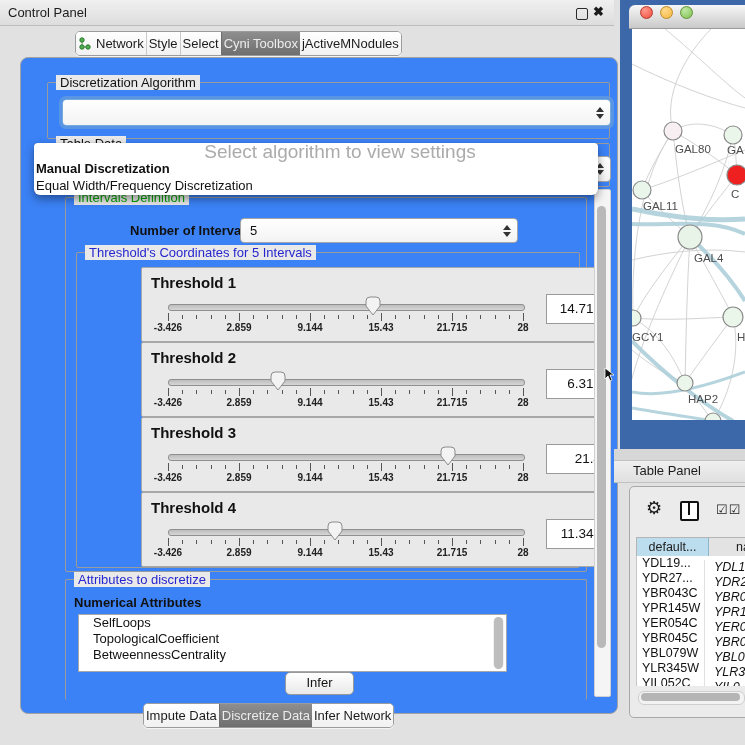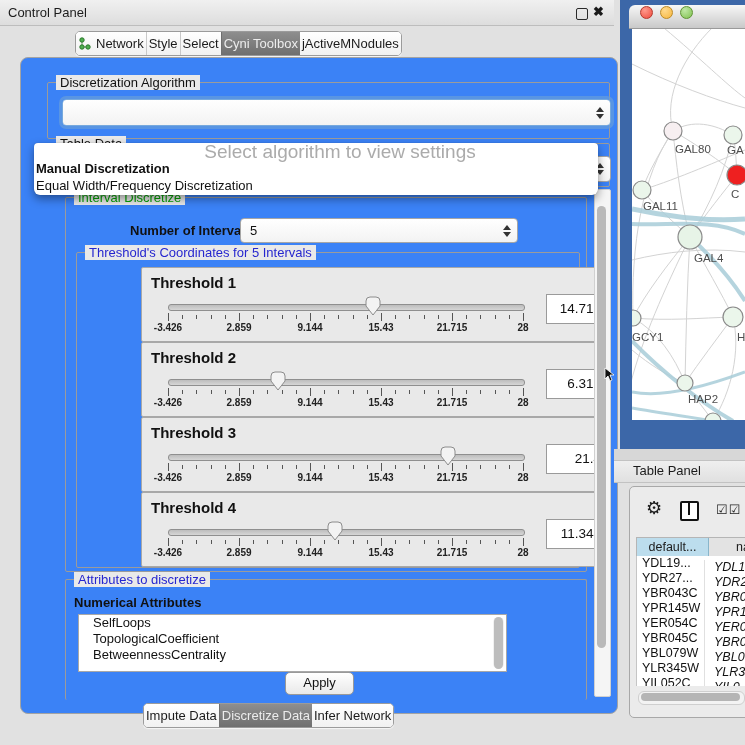--- a/index.html
+++ b/index.html
@@ -164,21 +164,21 @@
       <div class="combo" style="left:14px;top:12px;width:538px;height:24px;">
         <span>galFiltered.sif default node</span>
         <span class="stepper">
             <i class="step-up"></i>
             <i class="step-dn"></i>
           </span>
       </div>
     </div>
 
     <div class="groupbox" style="left:44px;top:139px;width:520px;height:373px;">
-      <span class="gb-title t-green">Interval Discretize</span>
+      <span class="gb-title t-green">Intervals Definition</span>
 
       <div style="position:absolute;left:34px;top:25px;font-size:13px;font-weight:bold;padding-left:30px;">Number of Intervals</div>
       <div class="combo" style="left:174px;top:20px;width:267px;height:23px;">
         <span>5</span>
         <span class="stepper">
             <i class="step-up"></i>
             <i class="step-dn"></i>
           </span>
       </div>
 
@@ -357,21 +357,21 @@
             <div class="attr-item">SelfLoops</div>
             <div class="attr-item">TopologicalCoefficient</div>
             <div class="attr-item">BetweennessCentrality</div>
           </div>
         <div class="mini-scroll">
             <div class="mini-thumb"></div>
           </div>
       </div>
     </div>
 
-    <div class="abs apply-btn">Apply</div>
+    <div class="abs apply-btn">Infer</div>
 
     <div class="abs v-scrollbar">
       <div class="v-thumb"></div>
     </div>
   </div>
 
   <div class="abs" style="left:143px;top:703px;">
     <div class="seg-group" id="bottom-tabs">
         <div class="seg">
           <span>Impute Data</span>

